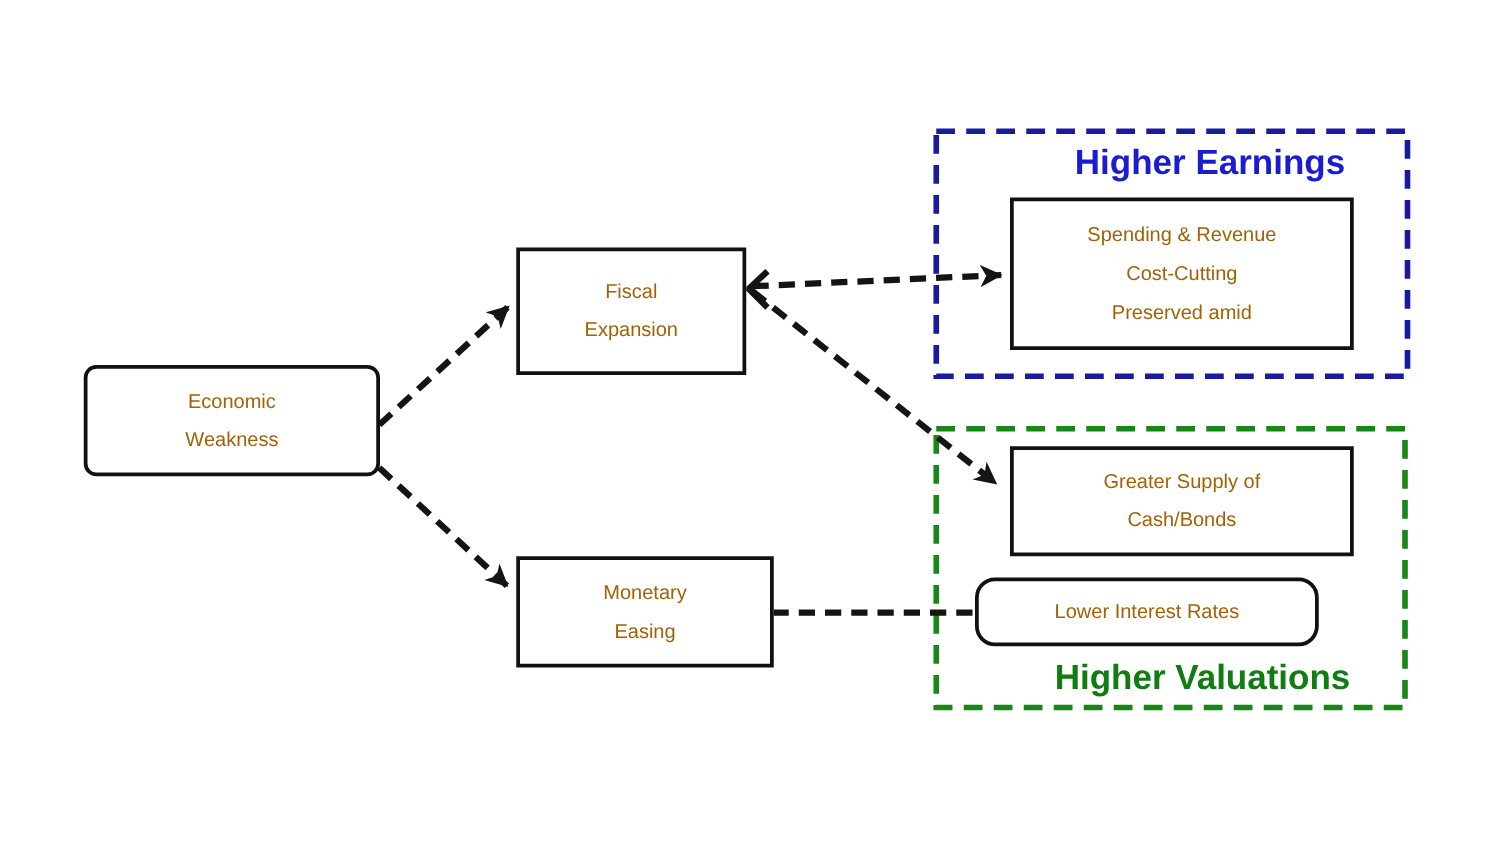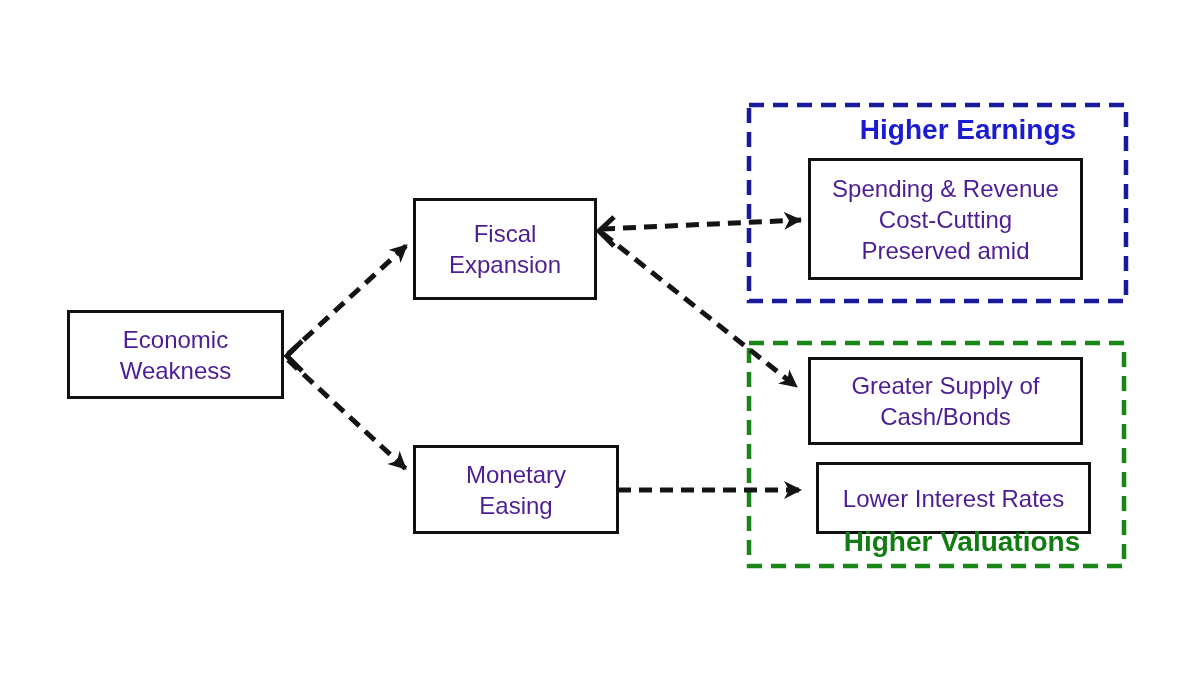--- a/index.html
+++ b/index.html
@@ -21,32 +21,32 @@
   .stage svg{position:absolute;left:0;top:0;}
   .node{
     position:absolute;
     background:#ffffff;
     border:3px solid #111111;
     display:flex;
     flex-direction:column;
     align-items:center;
     justify-content:center;
     text-align:center;
-    color:#4c1d95;
-    font-size:24px;
+    color:#a16207;
+    font-size:16px;
     line-height:31px;
     box-sizing:border-box;
     z-index:2;
   }
-  .node-ew{left:67px;top:310px;width:217px;height:89px;}
+  .node-ew{left:67px;top:292px;width:237px;height:89px;border-radius:10px;}
   .node-fe{left:413px;top:198px;width:184px;height:102px;}
   .node-me{left:413px;top:445px;width:206px;height:89px;}
   .node-sr{left:808px;top:158px;width:275px;height:122px;line-height:31px;}
   .node-gs{left:808px;top:357px;width:275px;height:88px;}
-  .node-lir{left:816px;top:462px;width:275px;height:72px;}
+  .node-lir{left:780px;top:462px;width:275px;height:55px;border-radius:16px;}
   .group-label{
     position:absolute;
     width:280px;
     text-align:center;
     font-size:28px;
     font-weight:bold;
     letter-spacing:0px;
     z-index:2;
   }
   .label-he{left:828px;top:114px;color:var(--blue-text);}

